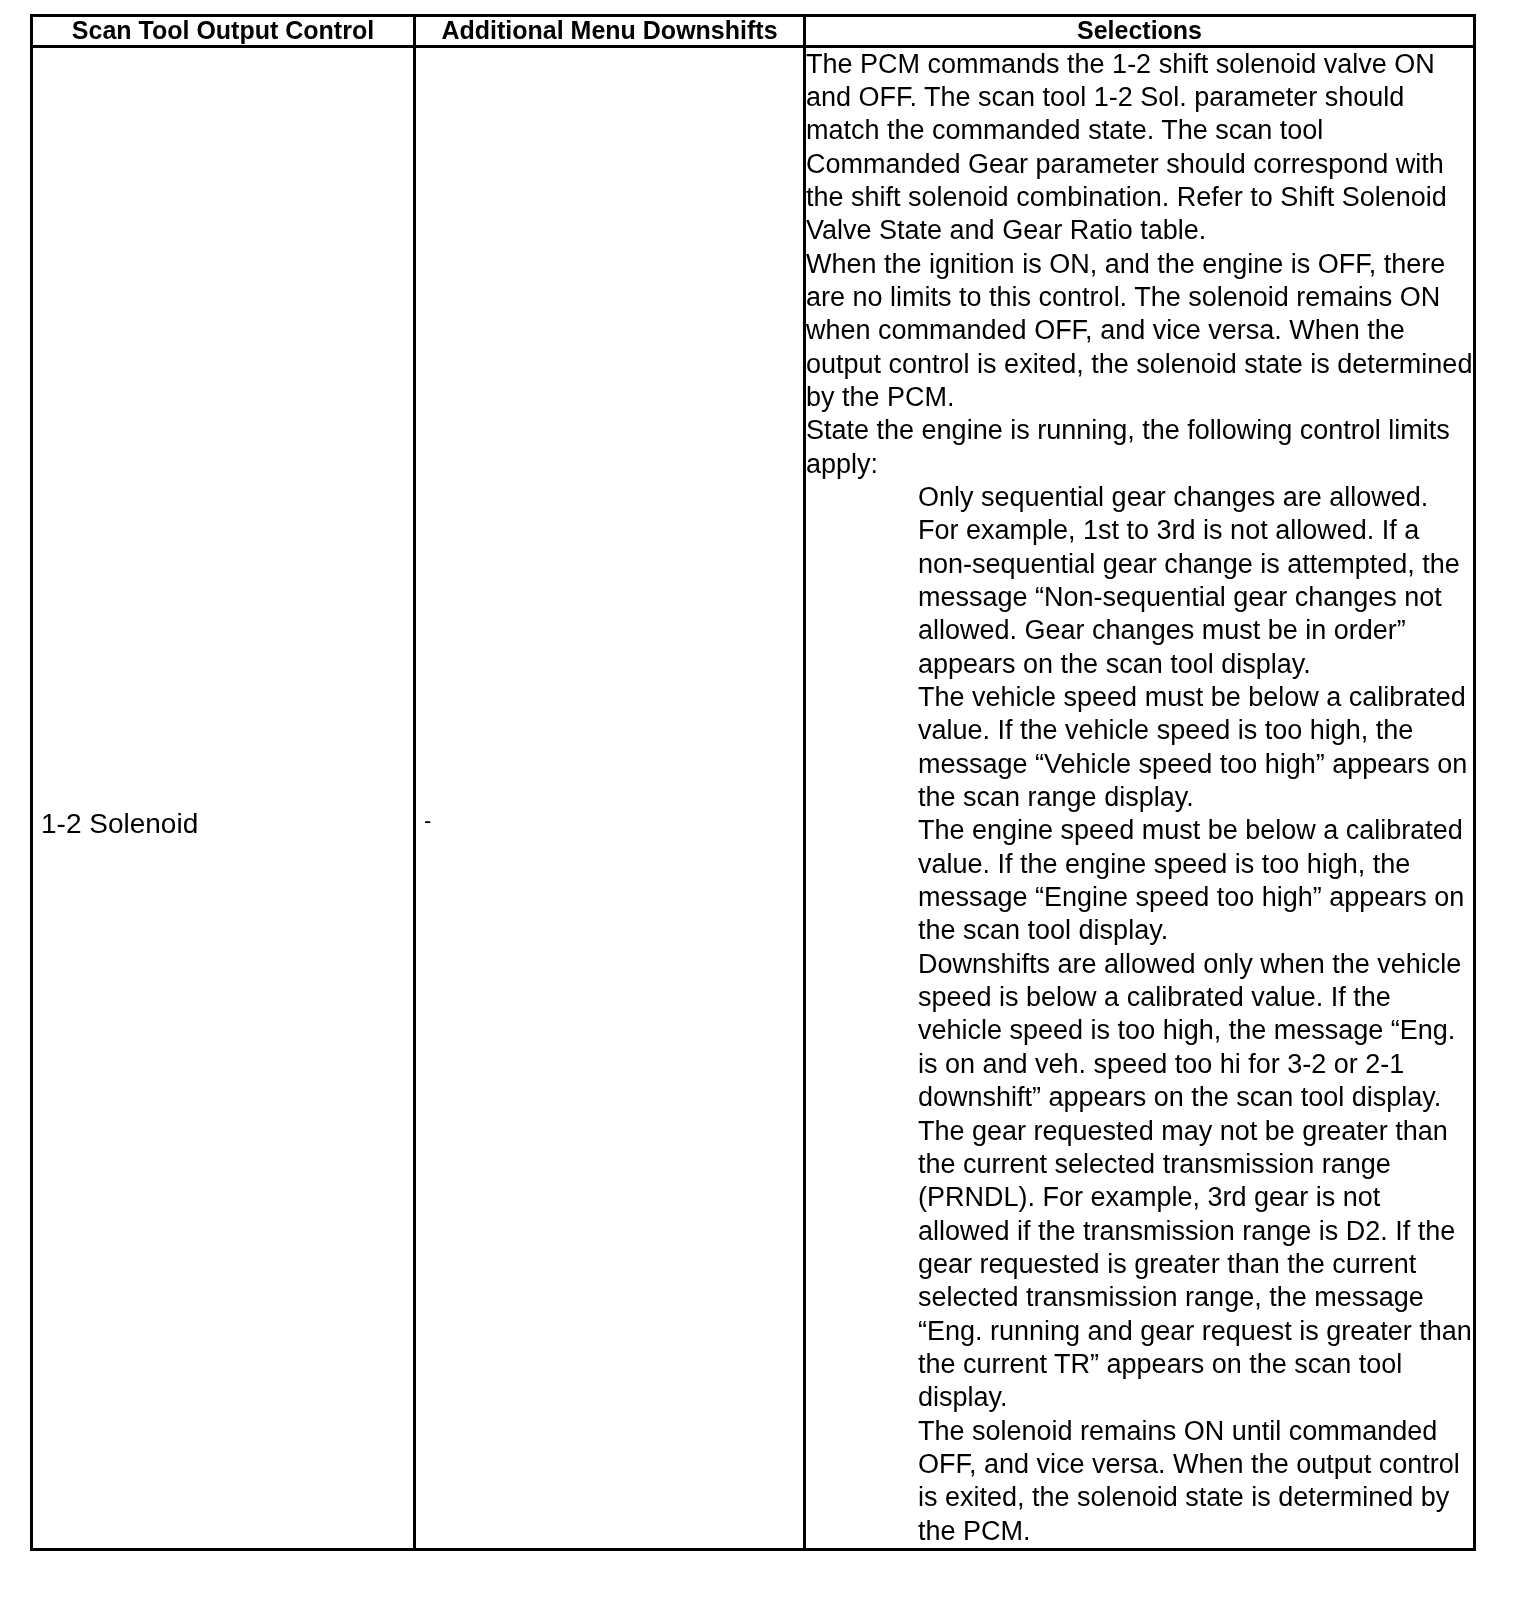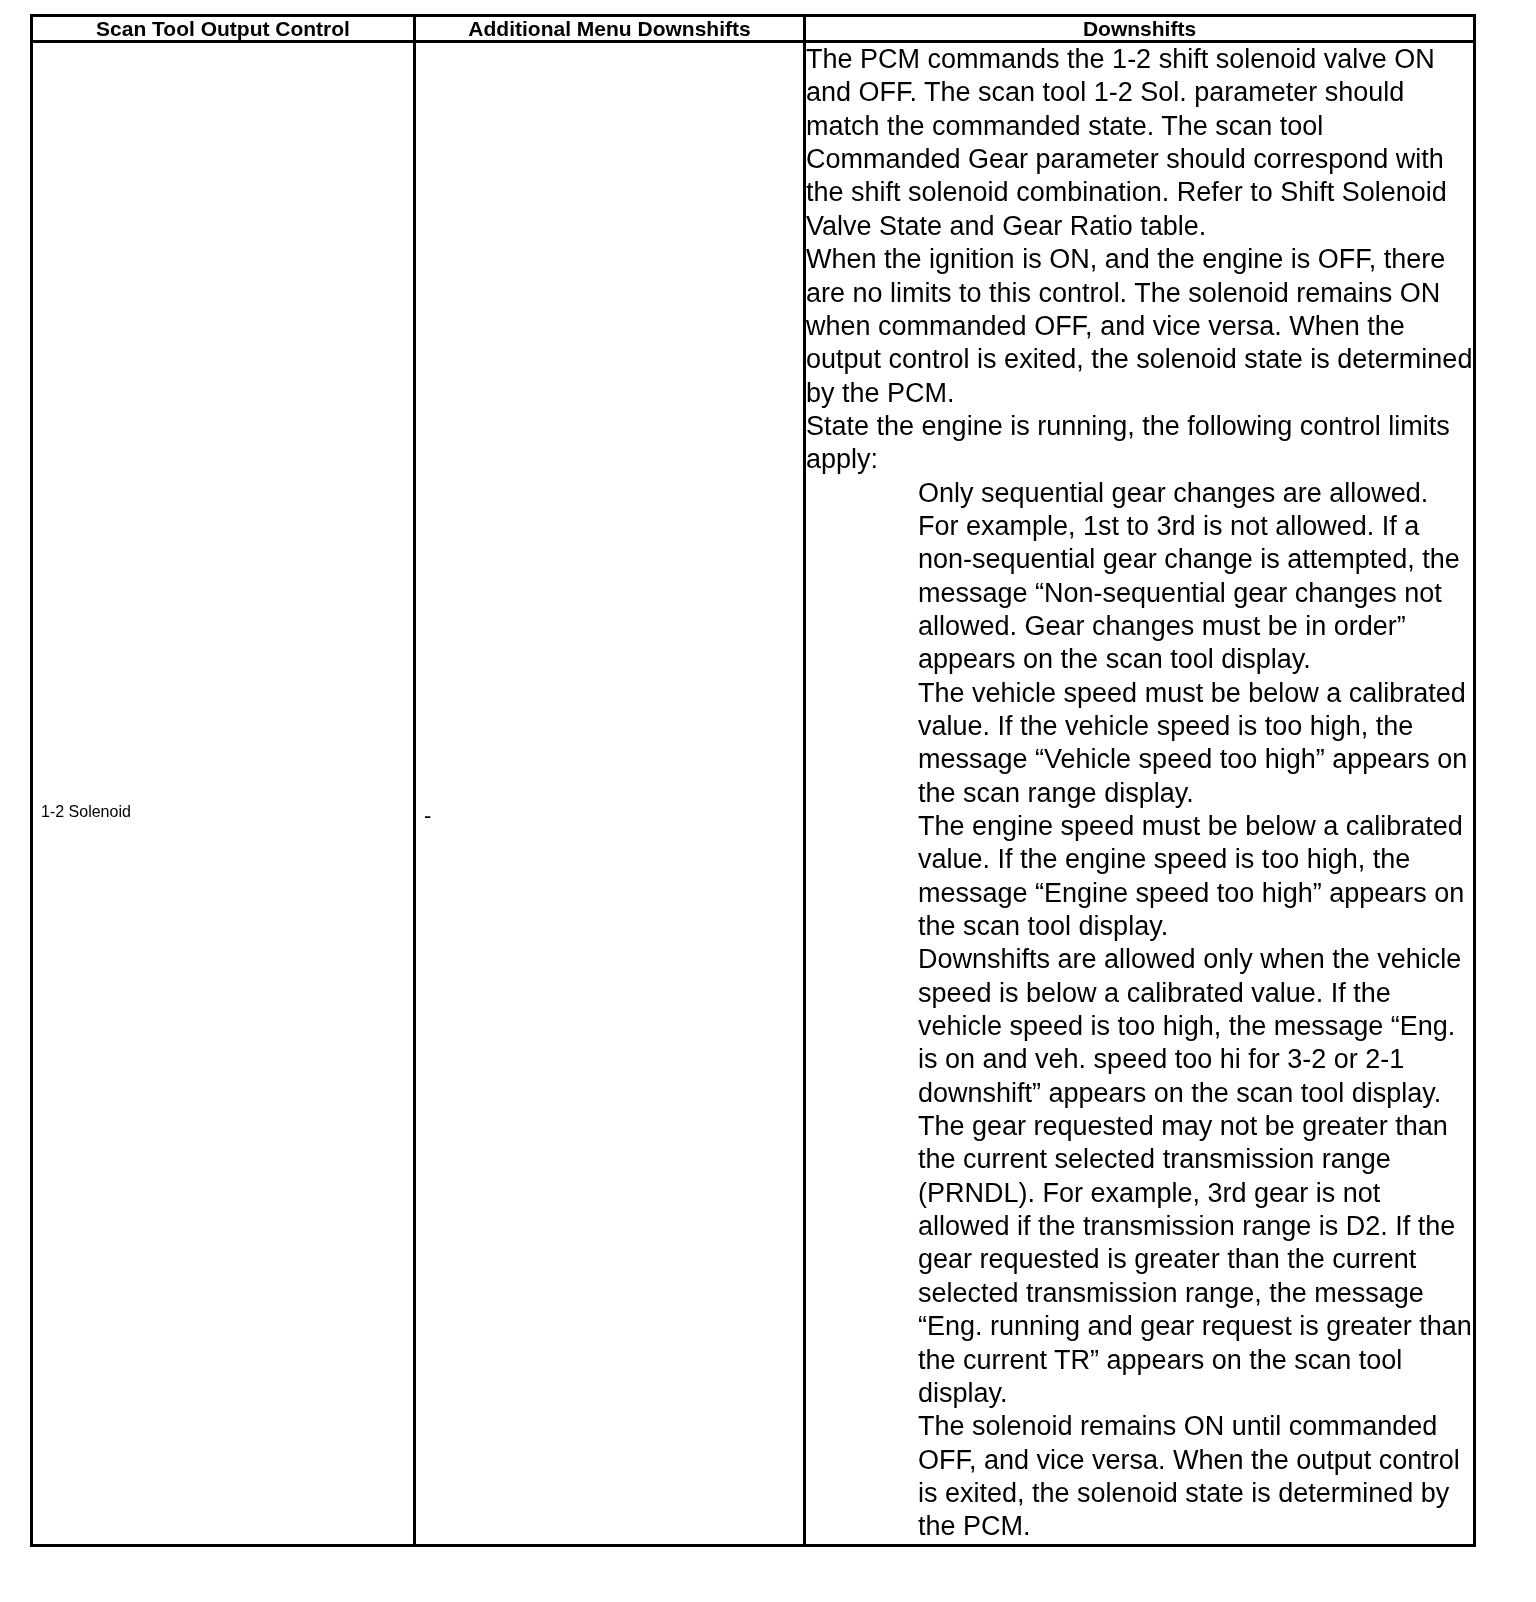--- a/index.html
+++ b/index.html
@@ -26,31 +26,31 @@
     border: 3px solid #000;
   }
   table.doc-table th,
   table.doc-table td {
     border: 3px solid #000;
     vertical-align: top;
     padding: 0;
   }
   thead th {
     text-align: center;
-    font-size: 21px;
+    font-size: 25px;
     font-weight: bold;
     padding: 8px 4px 10px 4px;
     line-height: 1.1;
   }
   col.c1 { width: 383px; }
   col.c2 { width: 390px; }
   col.c3 { width: 670px; }
 
   td.cell-control {
-    font-size: 16px;
+    font-size: 28px;
     padding: 0 0 0 8px;
     position: relative;
   }
   td.cell-menu {
     font-size: 22px;
     padding: 0 0 0 8px;
     position: relative;
   }
   .mid-label {
     position: absolute;
@@ -80,21 +80,21 @@
   <table class="doc-table">
     <colgroup>
       <col class="c1">
       <col class="c2">
       <col class="c3">
     </colgroup>
     <thead>
       <tr>
         <th>Scan Tool Output Control</th>
         <th>Additional Menu Downshifts</th>
-        <th>Downshifts</th>
+        <th>Selections</th>
       </tr>
     </thead>
     <tbody>
       <tr>
         <td class="cell-control">
           <span class="mid-label">1-2 Solenoid</span>
         </td>
         <td class="cell-menu">
           <span class="mid-label">-</span>
         </td>

